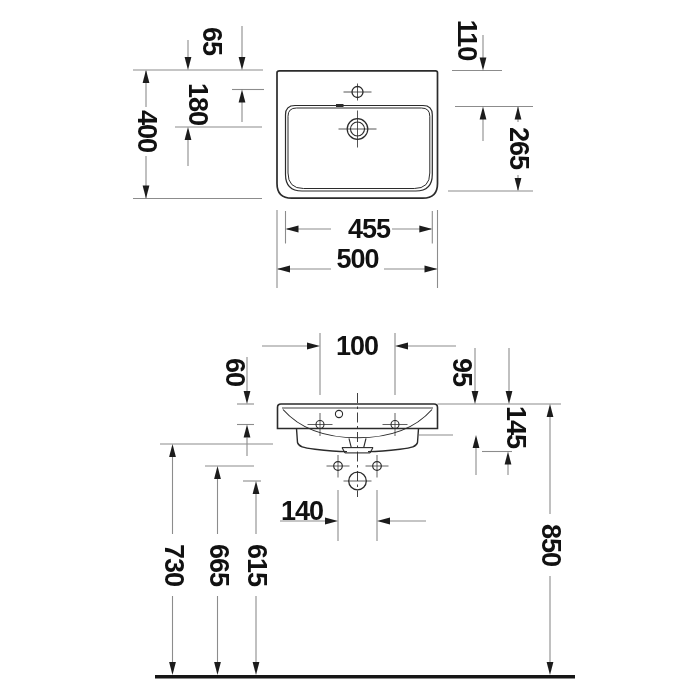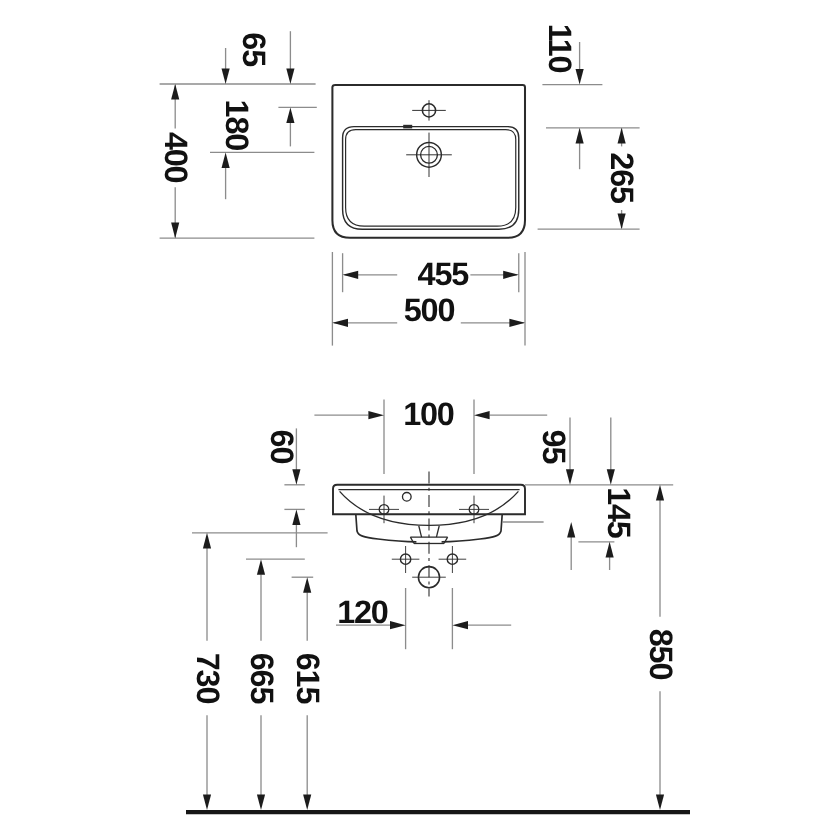--- a/index.html
+++ b/index.html
@@ -194,19 +194,19 @@
 <div class="dlab v nobg" style="left:211px; top:41px;">65</div>
 <div class="dlab v nobg" style="left:466px; top:40px;">110</div>
 <div class="dlab v" style="left:518px;  top:148px;">265</div>
 <div class="dlab" style="left:369px;top:229px;">455</div>
 <div class="dlab" style="left:357.5px;top:259px;">500</div>
 
 <div class="dlab nobg" style="left:357px; top:346px;">100</div>
 <div class="dlab v nobg" style="left:234px; top:372px;">60</div>
 <div class="dlab v nobg" style="left:461px; top:372px;">95</div>
 <div class="dlab v nobg" style="left:515px; top:427px;">145</div>
-<div class="dlab nobg" style="left:302px; top:511px;">120</div>
+<div class="dlab nobg" style="left:302px; top:511px;">140</div>
 <div class="dlab v" style="left:172.5px;top:565px;">730</div>
 <div class="dlab v" style="left:217.5px;top:565px;">665</div>
 <div class="dlab v" style="left:256px;  top:565px;">615</div>
 <div class="dlab v" style="left:550px;  top:545px;">850</div>
 
 </div>
 
 </body></html>

